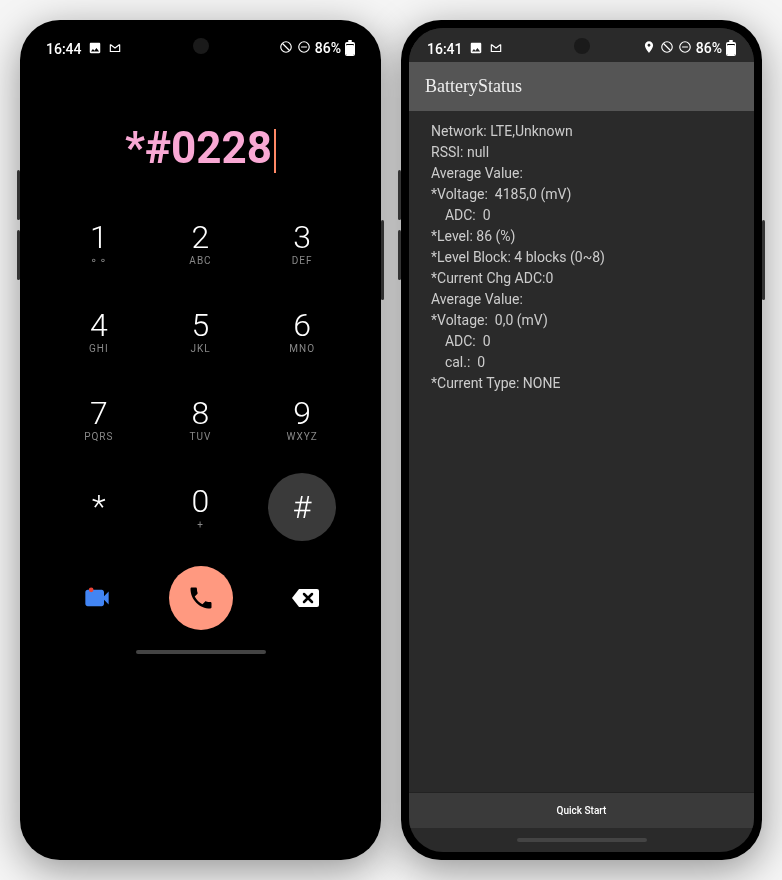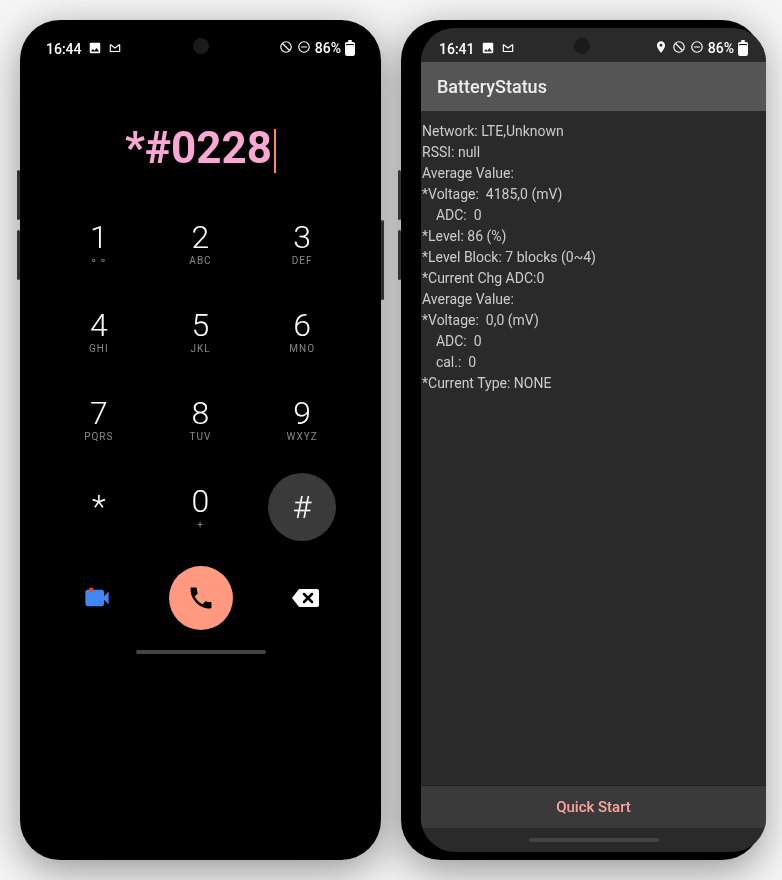--- a/index.html
+++ b/index.html
@@ -171,43 +171,43 @@
     }
     .nav-handle {
       width: 130px;
       height: 4px;
       background: #444;
       border-radius: 2px;
     }
     
     .screen2 {
       background: #2a2a2a;
-      margin-left: 12px;
     }
     .battery-header {
       background: #555;
       color: #eee;
       font-size: 18px;
       padding: 14px 16px;
       font-weight: 500;
+      font-family: Liberation Serif, serif;
     }
     .battery-info {
       color: #ccc;
       font-size: 14px;
-      padding: 10px 1px;
+      padding: 10px 22px;
       line-height: 1.5;
       flex: 1;
     }
     .battery-info .line { white-space: pre; }
     .quick-start-btn {
       background: #3a3a3a;
-      color: #fca5a5;
+      color: #ffffff;
       text-align: center;
       padding: 12px;
-      font-size: 15px;
+      font-size: 10px;
       font-weight: 500;
       cursor: pointer;
       border-top: 1px solid #222;
     }
     .status-bar2 {
       background: #2a2a2a;
     }
   </style>
 </head>
 <body>
@@ -389,21 +389,21 @@
     <div class="battery-header">BatteryStatus</div>
 
     <div class="battery-info">
       <div class="line">Network: LTE,Unknown</div>
       <div class="line">RSSI: null</div>
       <div class="line"></div>
       <div class="line">Average Value:</div>
       <div class="line">*Voltage:  4185,0 (mV)</div>
       <div class="line">    ADC:  0</div>
       <div class="line">*Level: 86 (%)</div>
-      <div class="line">*Level Block: 7 blocks (0~4)</div>
+      <div class="line">*Level Block: 4 blocks (0~8)</div>
       <div class="line">*Current Chg ADC:0</div>
       <div class="line"></div>
       <div class="line">Average Value:</div>
       <div class="line">*Voltage:  0,0 (mV)</div>
       <div class="line">    ADC:  0</div>
       <div class="line">    cal.:  0</div>
       <div class="line"></div>
       <div class="line">*Current Type: NONE</div>
     </div>
 

